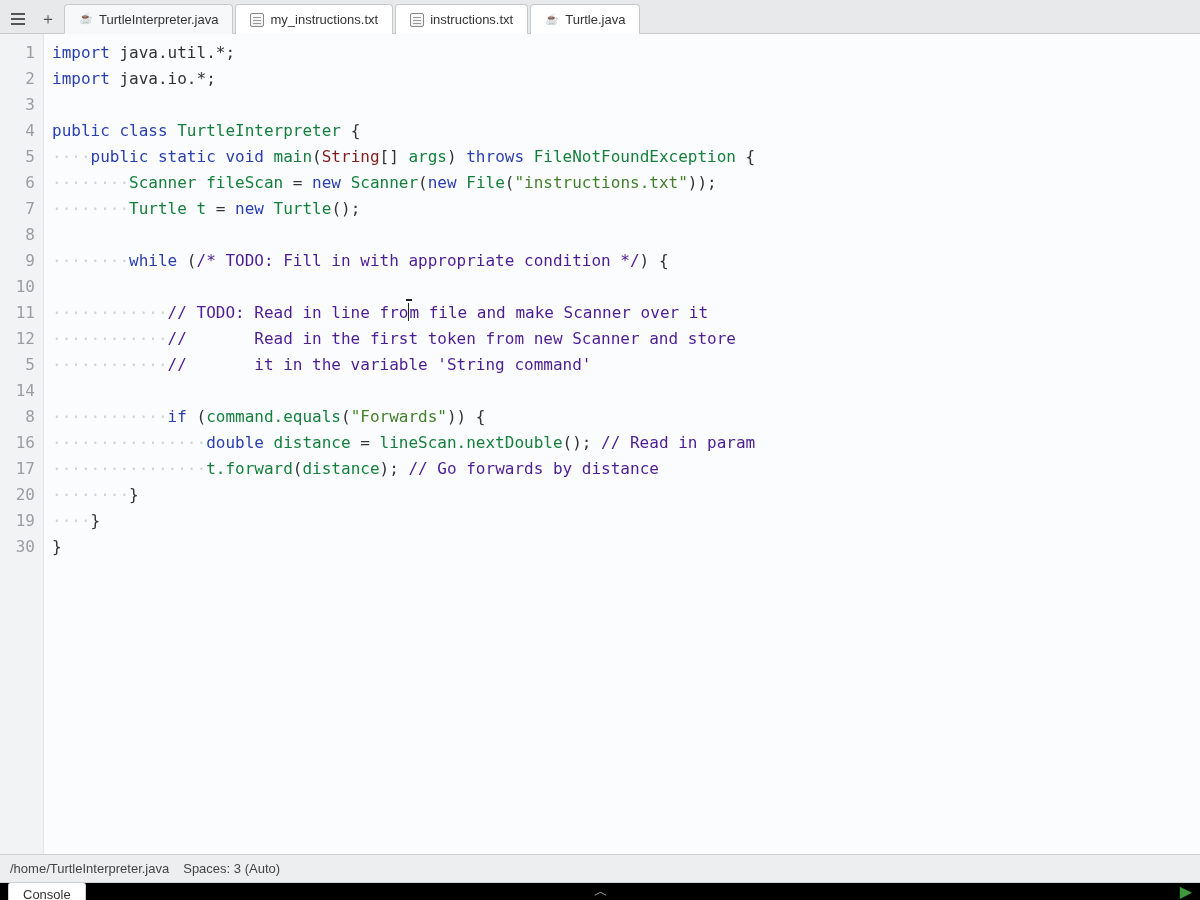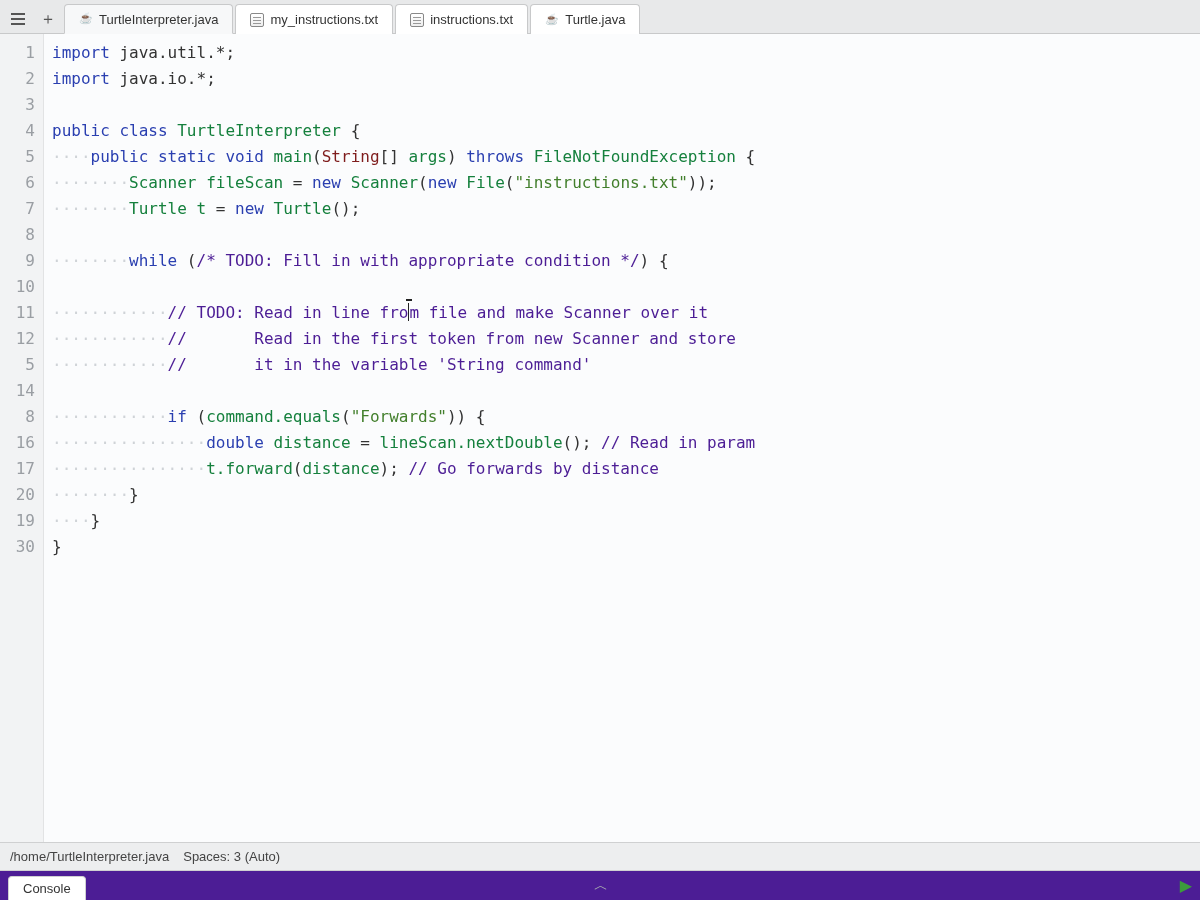--- a/index.html
+++ b/index.html
@@ -147,23 +147,23 @@
     font-size: 13px;
     color: #444;
     padding: 0 10px;
     gap: 14px;
   }
   .statusbar .path { }
   .statusbar .spaces { }
 
   
   .consolebar {
-    height: 30px;
+    height: 18px;
     border-top: 1px solid #cfd0d1;
-    background: #4c1d95;
+    background: #000000;
     display: flex;
     align-items: center;
     padding: 0 8px;
     justify-content: space-between;
   }
   .console-tab {
     background: #fff;
     border: 1px solid #cfd0d1;
     border-bottom: none;
     padding: 4px 14px;

